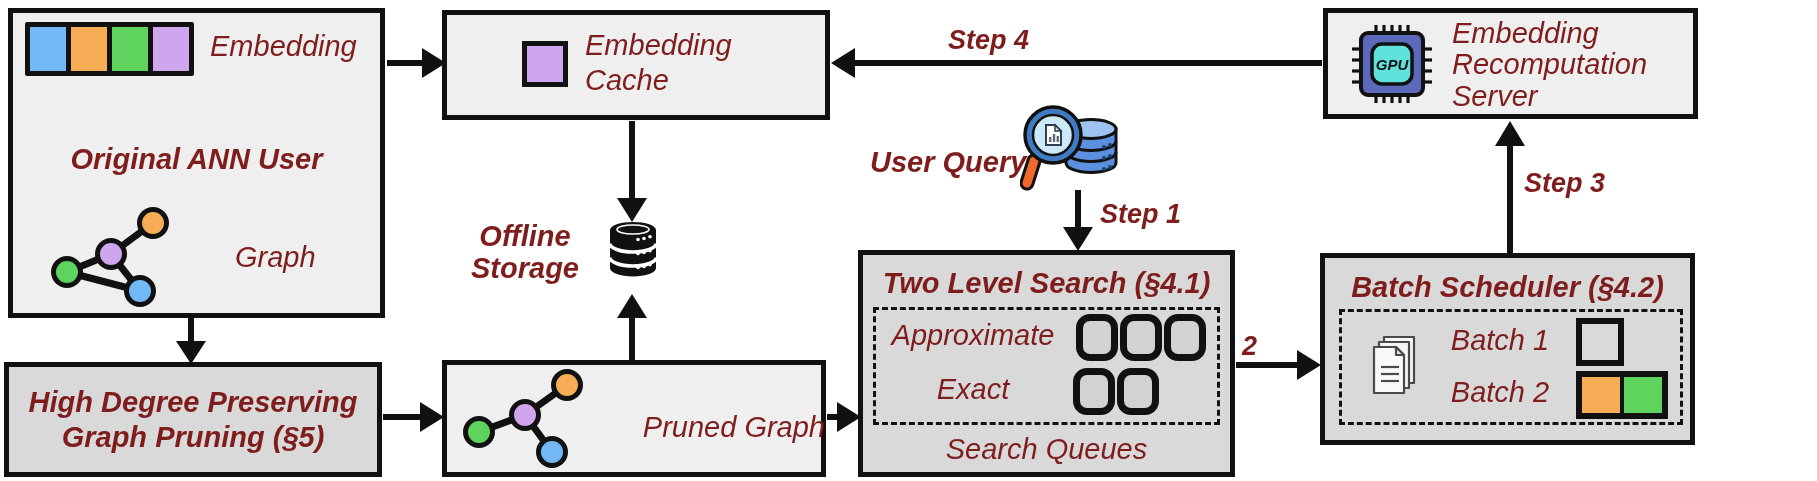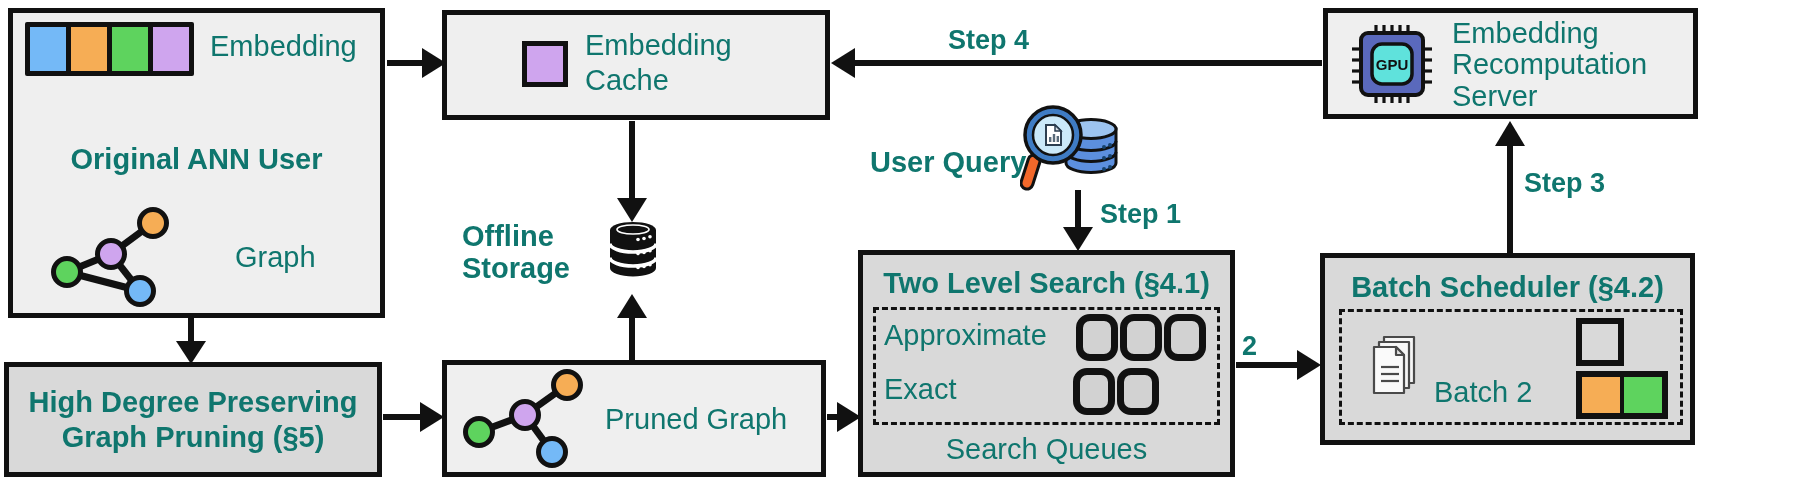--- a/index.html
+++ b/index.html
@@ -1,27 +1,28 @@
 <!DOCTYPE html>
 <html><head>
 <meta charset="utf-8">
 <style>
   html,body{margin:0;padding:0;background:#ffffff;}
   .canvas{
     position:relative;width:1817px;height:481px;background:#ffffff;
-    font-family:"Liberation Sans",sans-serif;color:#0f766e;overflow:hidden;
+    font-family:"Liberation Sans",sans-serif;color:#7f1d1d;overflow:hidden;
     font-size:29px;
+    font-style:italic;
   }
   .abs{position:absolute;}
   .box{position:absolute;border:5px solid #111;box-sizing:border-box;}
   .light{background:#efefef;}
   .dark{background:#d9d9d9;}
   .bold{font-weight:700;}
   .center{text-align:center;}
-  .right{text-align:left;}
+  .right{text-align:center;}
   .steplbl{position:absolute;font-weight:700;font-size:27px;white-space:nowrap;}
   #arrow-layer{position:absolute;left:0;top:0;width:1817px;height:481px;pointer-events:none;}
 
   
   .embed-bar{position:absolute;display:flex;gap:5px;background:#111;padding:5px;border-radius:2px;}
   .embed-bar .color-square{width:36px;height:44px;}
 
   
   .cache-square{position:absolute;width:46px;height:46px;border:5px solid #111;box-sizing:border-box;}
 
@@ -141,21 +142,21 @@
   <div class="box light" style="left:442px;top:360px;width:384px;height:117px;">
     <svg class="abs" style="left:8px;top:3px;" width="140" height="104" viewBox="0 0 140 104">
       <line x1="112" y1="17" x2="70" y2="47" stroke="#111" stroke-width="7"></line>
       <line x1="70" y1="47" x2="24" y2="64" stroke="#111" stroke-width="7"></line>
       <line x1="70" y1="47" x2="97" y2="84" stroke="#111" stroke-width="7"></line>
       <circle cx="112" cy="17" r="13.5" stroke="#111" stroke-width="5" fill="#f6ad55"></circle>
       <circle cx="70" cy="47" r="13.5" stroke="#111" stroke-width="5" fill="#cfa5ee"></circle>
       <circle cx="24" cy="64" r="13.5" stroke="#111" stroke-width="5" fill="#5ed35e"></circle>
       <circle cx="97" cy="84" r="13.5" stroke="#111" stroke-width="5" fill="#74b9f7"></circle>
     </svg>
-    <div class="abs" style="left:158px;top:38px;width:220px;text-align:left;">Pruned Graph</div>
+    <div class="abs" style="left:158px;top:46px;width:220px;text-align:right;">Pruned Graph</div>
   </div>
 
   <div class="abs bold" style="left:870px;top:146px;">User Query</div>
   <svg class="abs" style="left:1020px;top:101px;" width="104" height="97" viewBox="0 0 104 97">
 
     <g>
       <path d="M46,28 V62 a25,9.5 0 0 0 50,0 V28 Z" stroke="#111" stroke-width="3" fill="#5c8fde"></path>
       <path d="M46,40 a25,9.5 0 0 0 50,0" fill="none" stroke="#111" stroke-width="3"></path>
       <path d="M46,51 a25,9.5 0 0 0 50,0" fill="none" stroke="#111" stroke-width="3"></path>
       <ellipse cx="71" cy="28" rx="25" ry="9.5" stroke="#111" stroke-width="3" fill="#9dc4f0"></ellipse>
@@ -216,20 +217,21 @@
           <path d="M13,8 h30 v46 h-30 Z"></path>
           <path d="M8,13 h22 l8,8 v38 h-30 Z" fill="#fafafa"></path>
           <path d="M30,13 v8 h8 Z" fill="#e4e4e4"></path>
         </g>
         <g stroke="#4a4a4a" stroke-width="2.2">
           <line x1="15" y1="33" x2="33" y2="33"></line>
           <line x1="15" y1="40" x2="33" y2="40"></line>
           <line x1="15" y1="47" x2="33" y2="47"></line>
         </g>
       </svg>
+      <div class="abs right" style="left:92px;top:12px;width:132px;">Batch 1</div>
       <div class="batch-single" style="left:234px;top:6px;display:flex;">
           <div class="color-square" style="background-color: rgb(116, 185, 247);"></div>
         </div>
       <div class="abs right" style="left:92px;top:64px;width:132px;">Batch 2</div>
       <div class="batch-multi" style="left:234px;top:59px;">
           <div class="color-square" style="background-color: rgb(246, 173, 85);"></div>
           <div class="color-square" style="background-color: rgb(94, 211, 94);"></div>
         </div>
     </div>
   </div>

